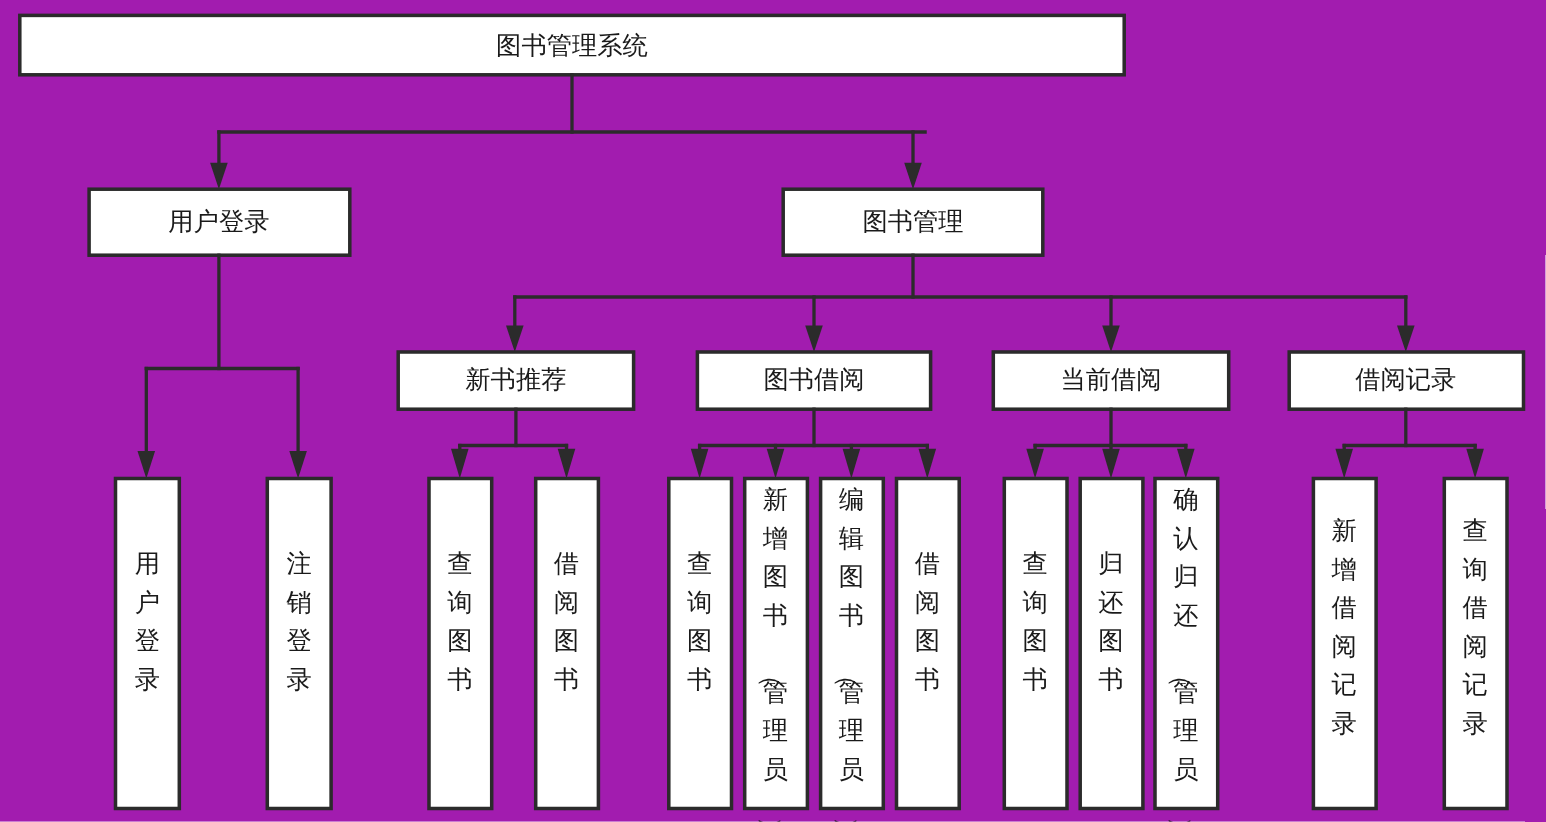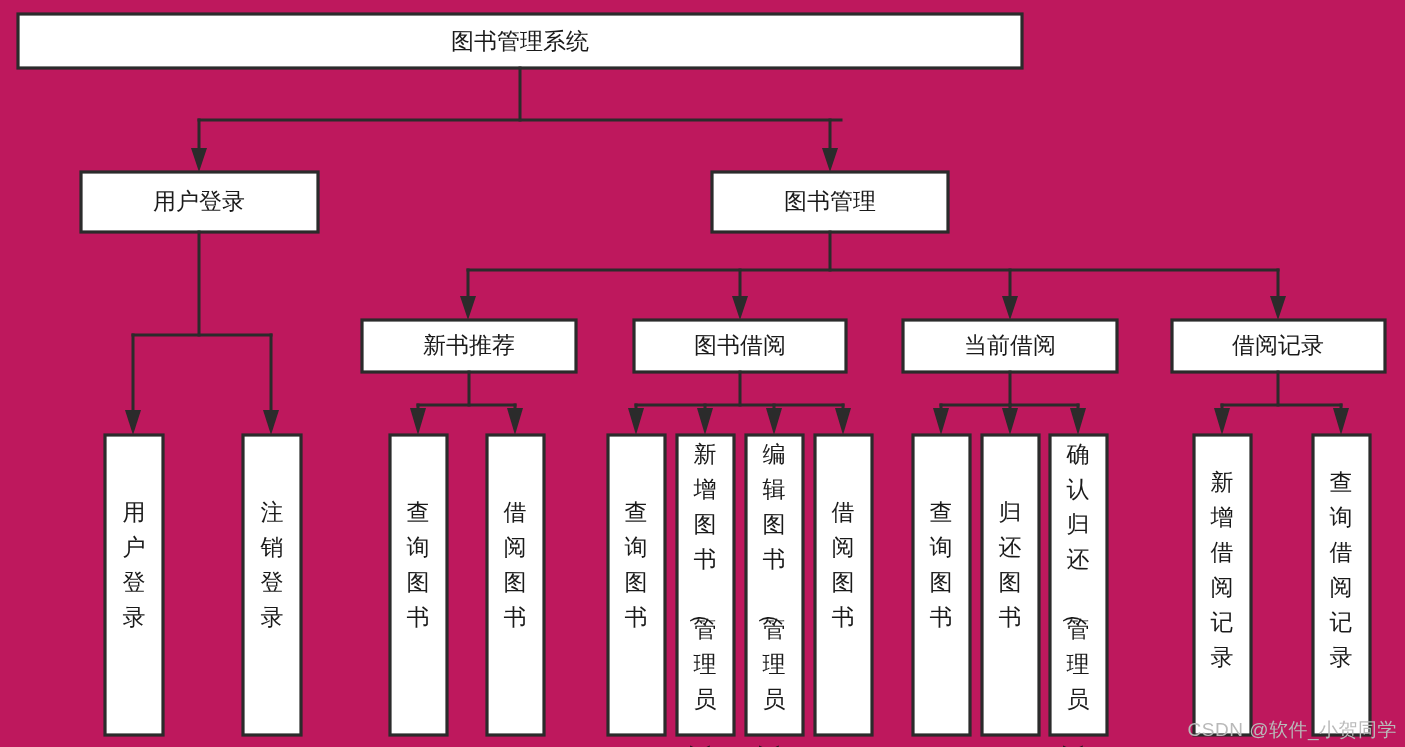--- a/index.html
+++ b/index.html
@@ -10,21 +10,21 @@
   body {
     width: 1405px;
     height: 747px;
     font-family: "Liberation Sans", "DejaVu Sans", sans-serif;
     overflow: hidden;
   }
   #diagram-root {
     position: relative;
     width: 1405px;
     height: 747px;
-    background: #be185d;
+    background: #a21caf;
   }
   svg#flow-svg {
     position: absolute;
     left: 0;
     top: 0;
     width: 1405px;
     height: 747px;
   }
   .node-box {
     fill: #ffffff;
@@ -241,15 +241,14 @@
       <text class="node-label-v" x="1222" y="490"><tspan x="1222" y="490">新</tspan><tspan x="1222" y="525">增</tspan><tspan x="1222" y="560">借</tspan><tspan x="1222" y="595">阅</tspan><tspan x="1222" y="630">记</tspan><tspan x="1222" y="665">录</tspan></text>
     </g>
 
     <g>
       <rect class="node-box" x="1313" y="435" width="57" height="300"></rect>
       <text class="node-label-v" x="1341" y="490"><tspan x="1341" y="490">查</tspan><tspan x="1341" y="525">询</tspan><tspan x="1341" y="560">借</tspan><tspan x="1341" y="595">阅</tspan><tspan x="1341" y="630">记</tspan><tspan x="1341" y="665">录</tspan></text>
     </g>
 
   </svg>
 
-  <div class="watermark-text">CSDN @软件_小贺同学</div>
 
 </div>
 
 </body></html>

